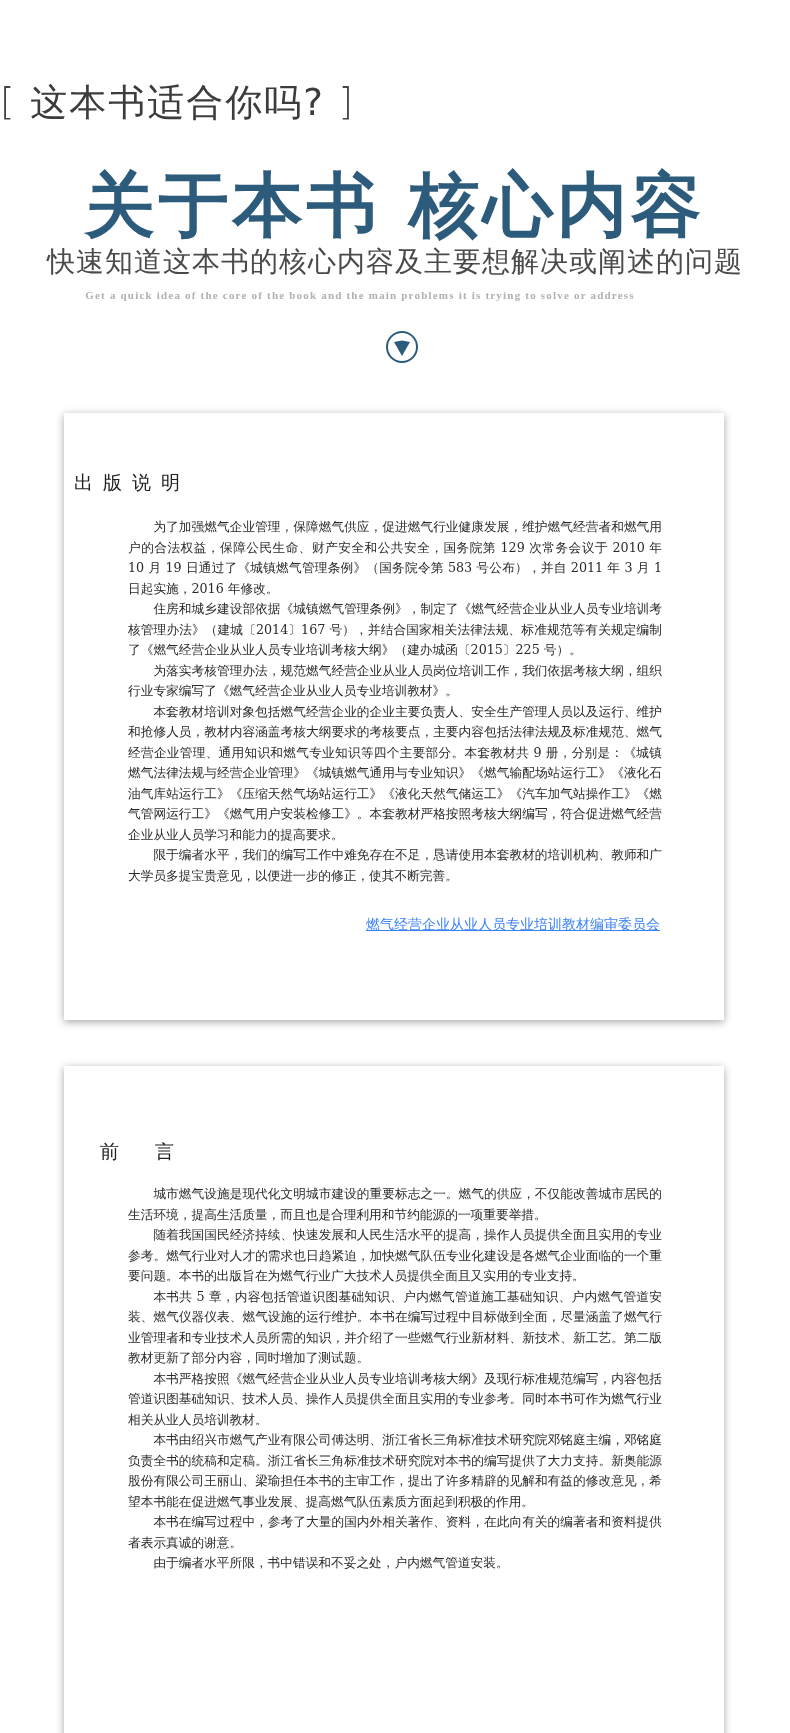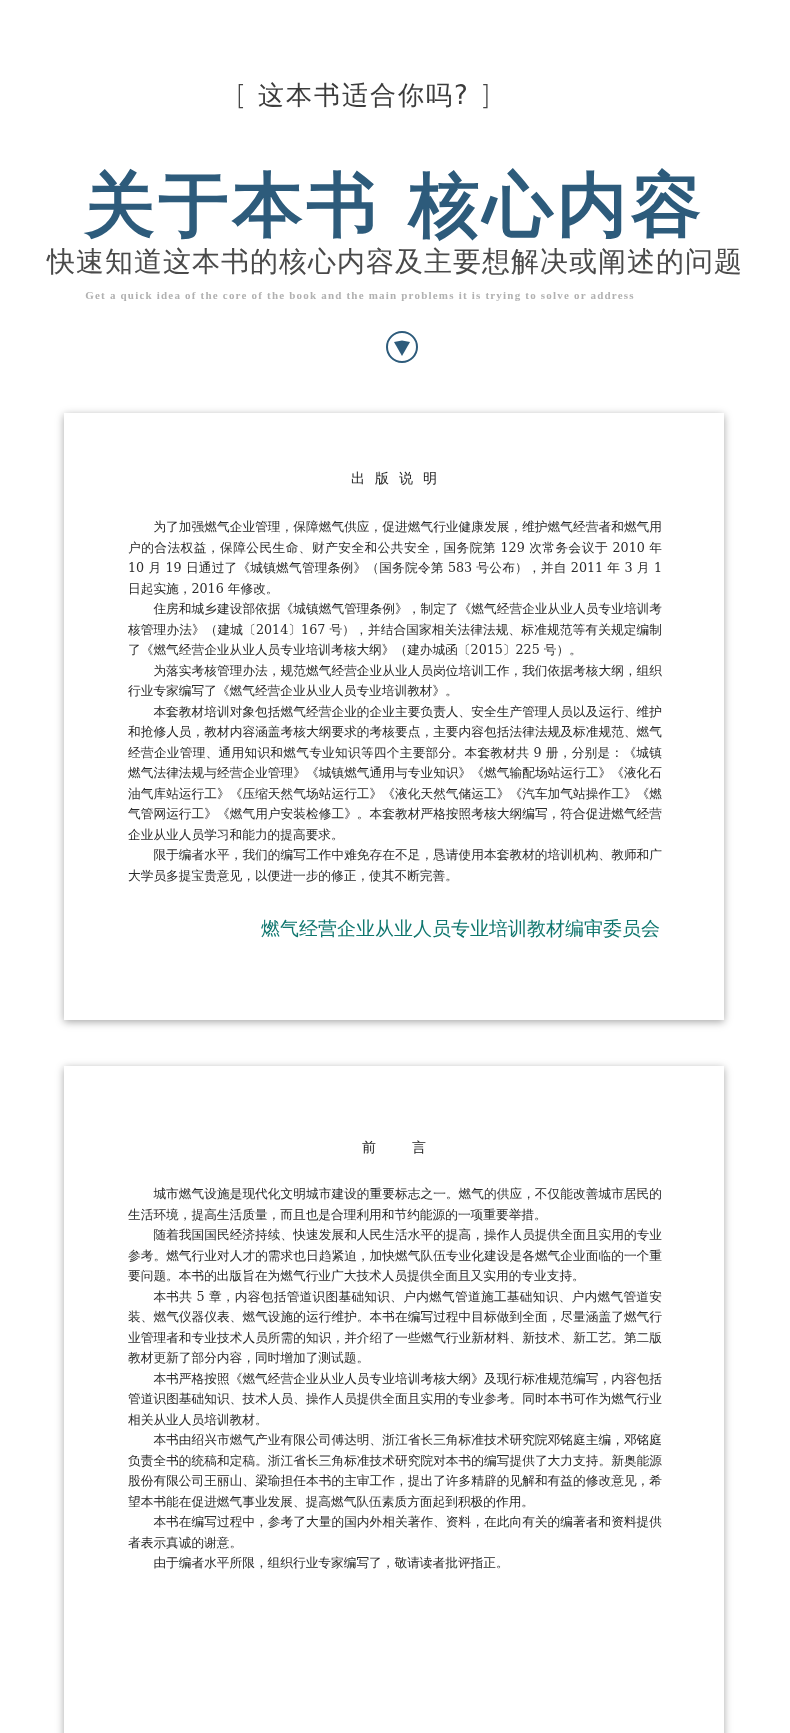--- a/index.html
+++ b/index.html
@@ -1,50 +1,50 @@
 <!DOCTYPE html>
 <html><head>
 <meta charset="utf-8">
 <style>
   * { box-sizing: border-box; margin: 0; padding: 0; }
   html, body { width: 790px; background: #ffffff; }
   body { height: 1733px; position: relative; overflow: hidden; font-family: "DejaVu Serif", "Liberation Serif", serif; color: #222; }
 
   .header { position: absolute; left: 0; top: 0; width: 790px; height: 380px; }
-  .kicker { position: absolute; left: 0; top: 78px; width: 728px; text-align: center;
-            font-family: "DejaVu Sans", "Liberation Sans", sans-serif; font-size: 26px; color: #3c3c3c; letter-spacing: 2px; }
+  .kicker { position: absolute; left: 0; top: 78px; width: 728px; text-align: left;
+            font-family: "DejaVu Sans", "Liberation Sans", sans-serif; font-size: 37px; color: #3c3c3c; letter-spacing: 2px; }
   .kicker .br { font-weight: 200; color: #444; }
   .headline { position: absolute; left: 0; top: 140px; width: 790px; text-align: center;
               font-family: "DejaVu Serif", "Liberation Serif", serif; font-weight: bold; font-size: 70px;
               color: #2d5b7b; letter-spacing: 4px; line-height: 86px; margin-top: 22px; }
   .subhead { position: absolute; left: 0; top: 243px; width: 790px; text-align: center;
              font-family: "DejaVu Serif", "Liberation Serif", serif; font-size: 28px; color: #4a4a4a; letter-spacing: 1px; }
   .subhead-en { position: absolute; left: 0; top: 289px; width: 720px; text-align: center;
                 font-family: "Liberation Serif", "DejaVu Serif", serif; font-weight: bold; font-size: 11px;
                 color: #b0b0b0; letter-spacing: 1.2px; }
   .down-icon { position: absolute; left: 385px; top: 330px; width: 34px; height: 34px; }
 
   .card { position: absolute; left: 64px; width: 660px; background: #fff;
           box-shadow: 0 2px 8px rgba(0,0,0,0.35); }
   .card1 { top: 413px; height: 607px; }
   .card2 { top: 1066px; height: 756px; }
 
-  .card-title { position: absolute; left: 0; width: 660px; text-align: center;
-                font-family: "DejaVu Sans", "Liberation Sans", sans-serif; font-size: 14px; color: #222; }
+  .card-title { position: absolute; left: 0; width: 660px; 
+                font-family: "DejaVu Sans", "Liberation Sans", sans-serif; font-size: 19px; color: #222; }
   .card1 .card-title { top: 57px; letter-spacing: 10px; padding-left: 10px; }
   .card2 .card-title { top: 73px; letter-spacing: 36px; padding-left: 36px; }
 
   .body-text { position: absolute; left: 64px; width: 534px; font-family: "DejaVu Serif", "Liberation Serif", serif;
                font-size: 12.7px; line-height: 20.5px; color: #2a2a2a; text-align: justify; }
   .card1 .body-text { top: 104px; }
   .card2 .body-text { top: 118px; }
   .body-text p { text-indent: 2em; margin: 0; }
 
   .signature { position: absolute; right: 64px; top: 503px; font-family: "DejaVu Serif", "Liberation Serif", serif;
-               font-size: 19px; color: #0f766e; }
+               font-size: 14px; color: #3b82f6; text-decoration: underline; }
 </style>
 </head>
 <body>
 
 <div class="header">
   <div class="kicker">
     <span class="br">[</span>
     <span>这本书适合你吗?</span>
     <span class="br">]</span>
   </div>
@@ -71,15 +71,15 @@
 
 <div class="card card2">
   <div class="card-title">前言</div>
   <div class="body-text">
     <p>城市燃气设施是现代化文明城市建设的重要标志之一。燃气的供应，不仅能改善城市居民的生活环境，提高生活质量，而且也是合理利用和节约能源的一项重要举措。</p>
     <p>随着我国国民经济持续、快速发展和人民生活水平的提高，操作人员提供全面且实用的专业参考。燃气行业对人才的需求也日趋紧迫，加快燃气队伍专业化建设是各燃气企业面临的一个重要问题。本书的出版旨在为燃气行业广大技术人员提供全面且又实用的专业支持。</p>
     <p>本书共 5 章，内容包括管道识图基础知识、户内燃气管道施工基础知识、户内燃气管道安装、燃气仪器仪表、燃气设施的运行维护。本书在编写过程中目标做到全面，尽量涵盖了燃气行业管理者和专业技术人员所需的知识，并介绍了一些燃气行业新材料、新技术、新工艺。第二版教材更新了部分内容，同时增加了测试题。</p>
     <p>本书严格按照《燃气经营企业从业人员专业培训考核大纲》及现行标准规范编写，内容包括管道识图基础知识、技术人员、操作人员提供全面且实用的专业参考。同时本书可作为燃气行业相关从业人员培训教材。</p>
     <p>本书由绍兴市燃气产业有限公司傅达明、浙江省长三角标准技术研究院邓铭庭主编，邓铭庭负责全书的统稿和定稿。浙江省长三角标准技术研究院对本书的编写提供了大力支持。新奥能源股份有限公司王丽山、梁瑜担任本书的主审工作，提出了许多精辟的见解和有益的修改意见，希望本书能在促进燃气事业发展、提高燃气队伍素质方面起到积极的作用。</p>
     <p>本书在编写过程中，参考了大量的国内外相关著作、资料，在此向有关的编著者和资料提供者表示真诚的谢意。</p>
-    <p>由于编者水平所限，组织行业专家编写了，敬请读者批评指正。</p>
+    <p>由于编者水平所限，书中错误和不妥之处，户内燃气管道安装。</p>
   </div>
 </div>
 
 </body></html>

